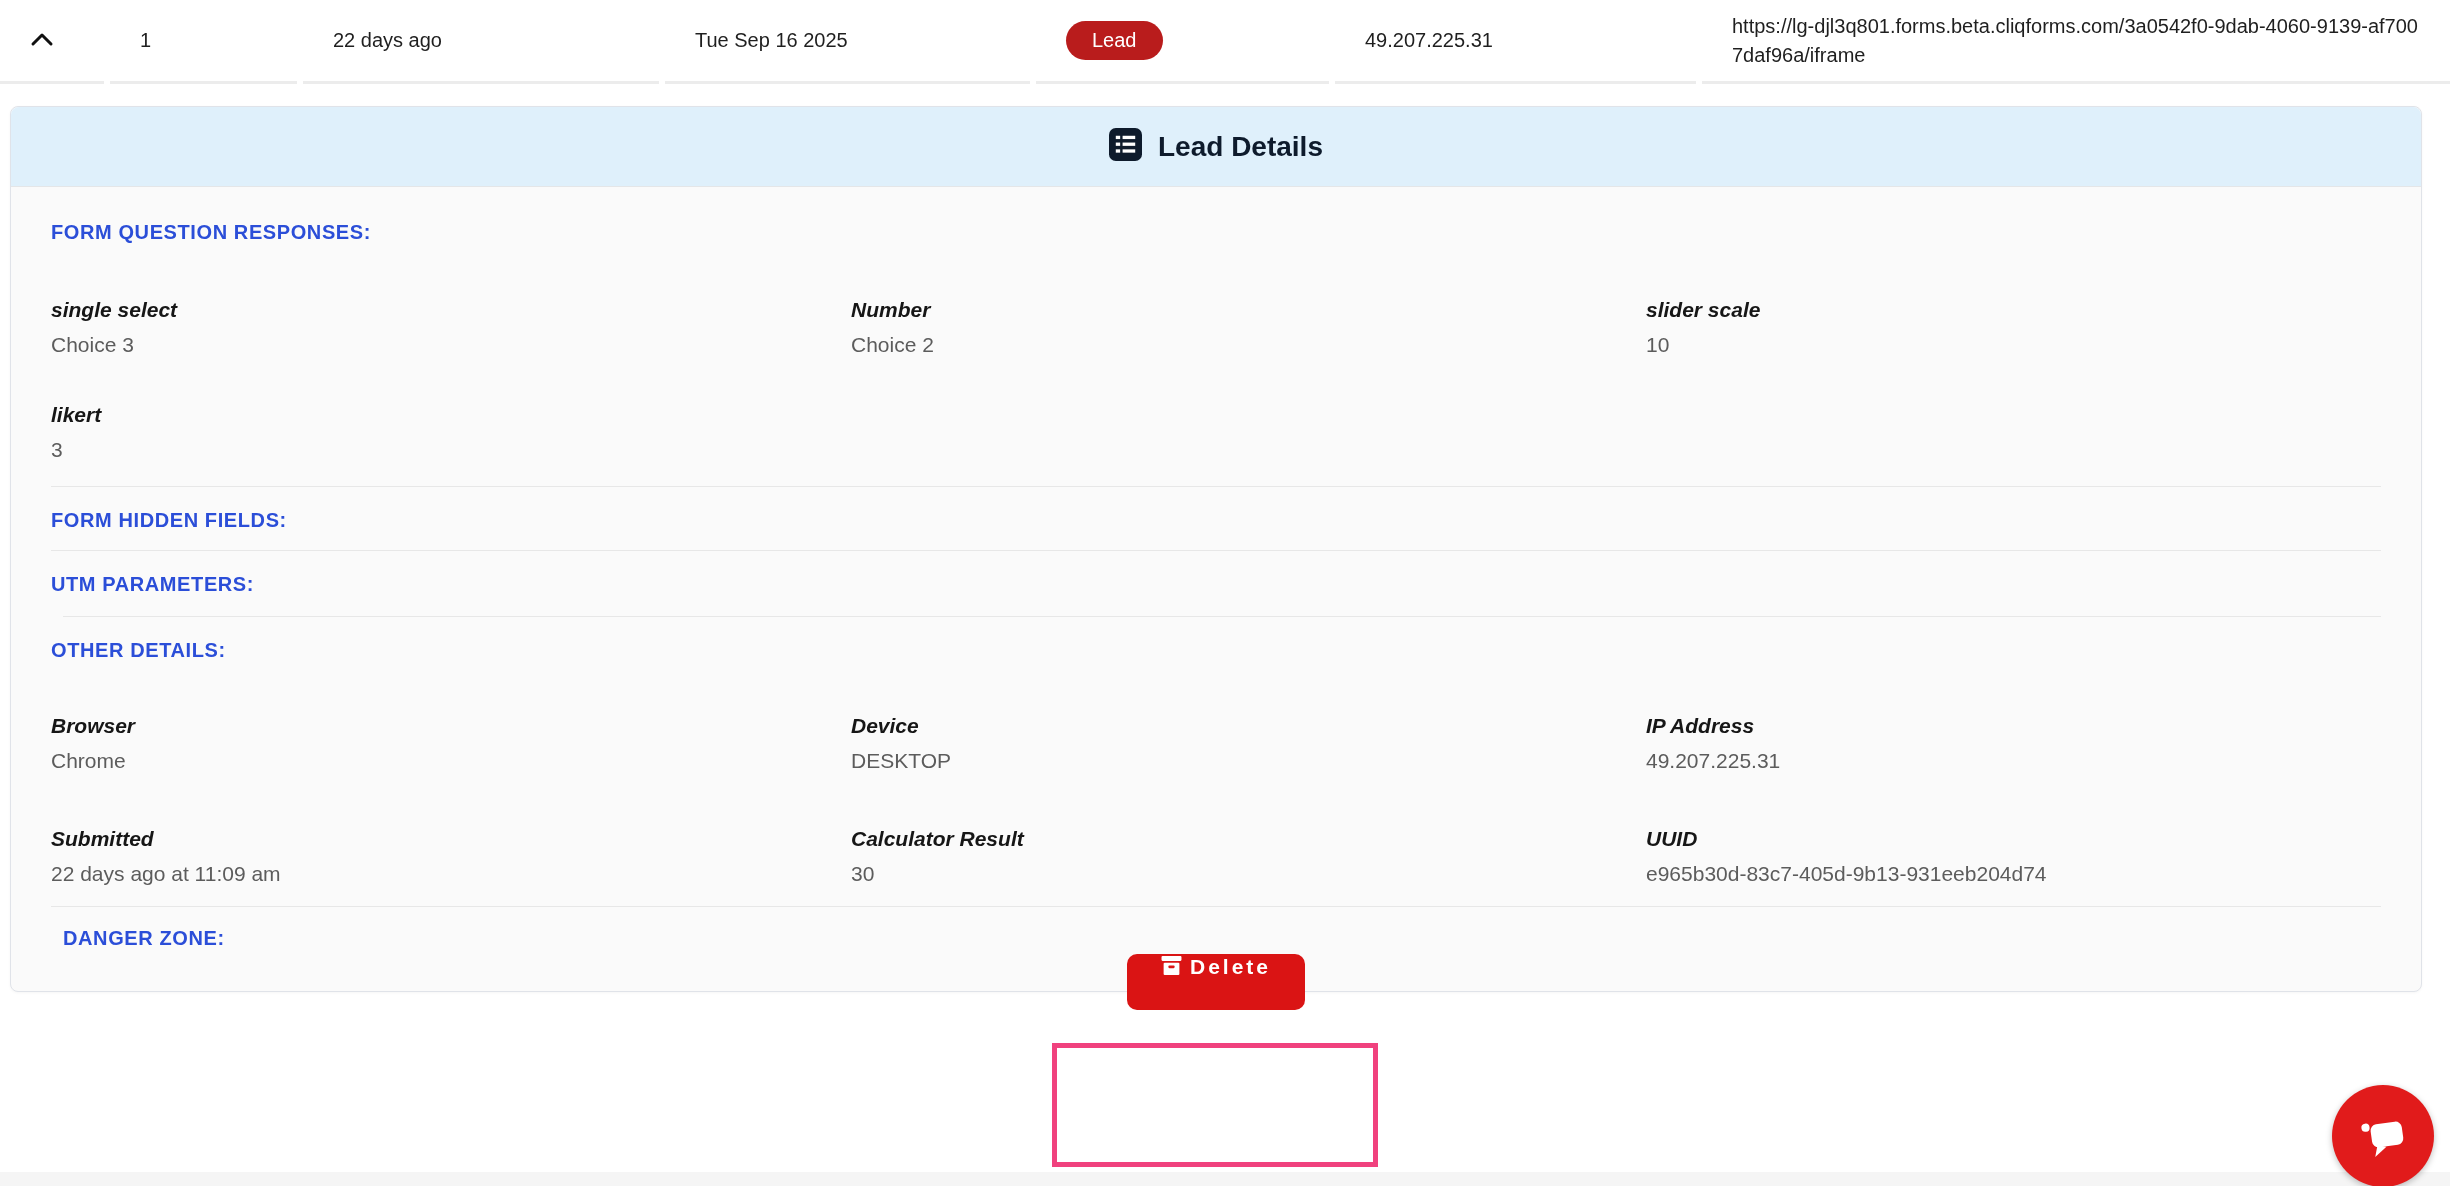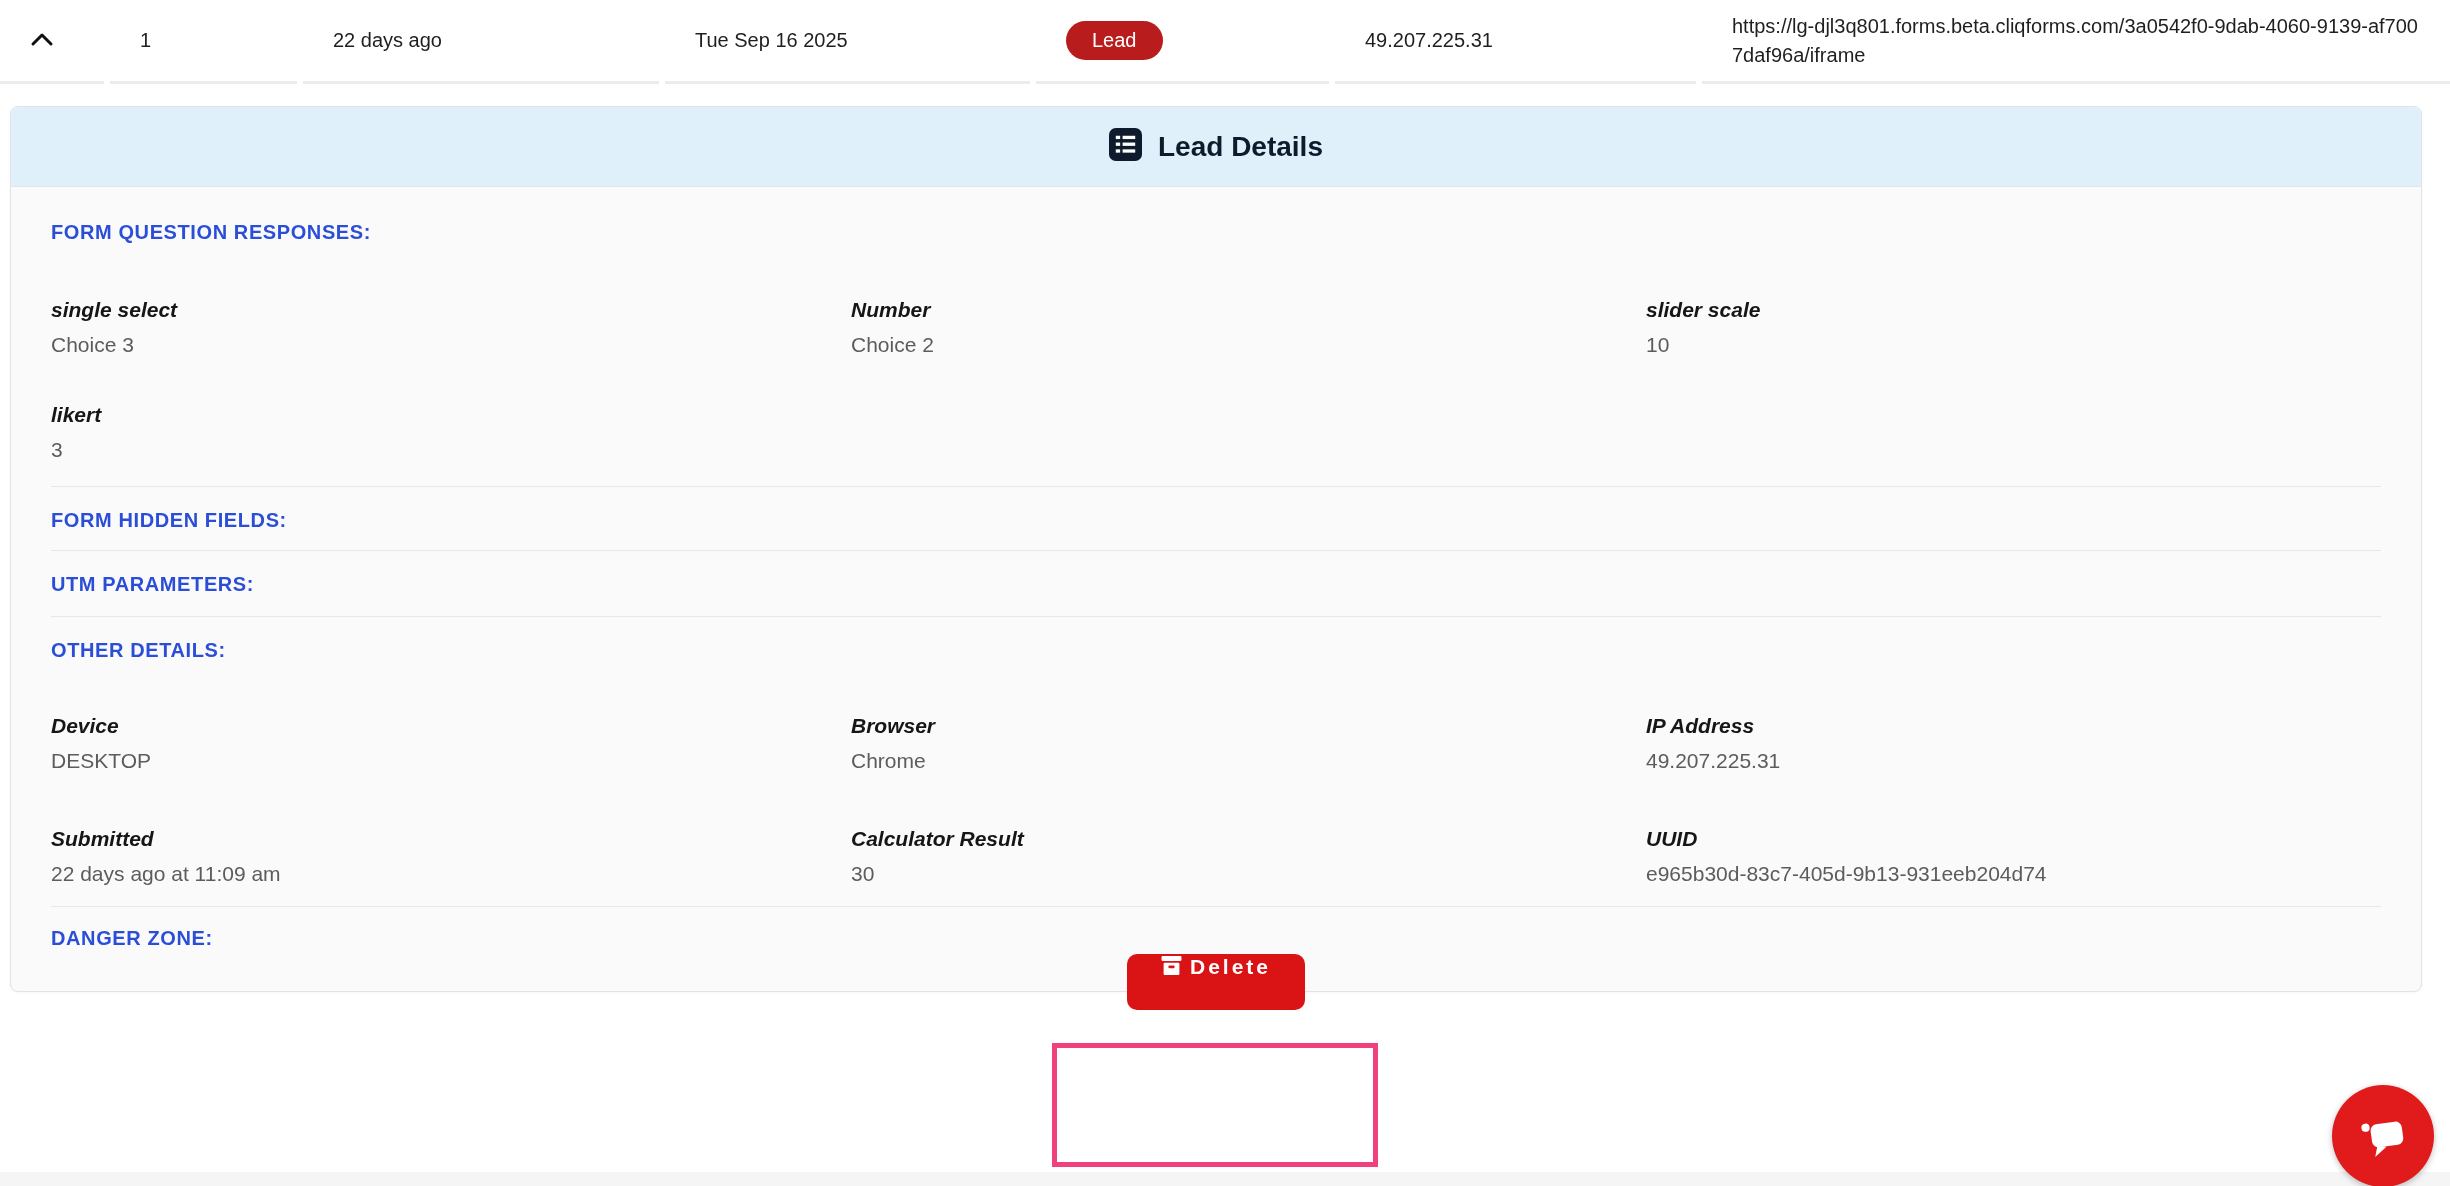--- a/index.html
+++ b/index.html
@@ -78,21 +78,21 @@
   .field-label {
     font-size:21px; font-weight:bold; color:#161616;
     margin-bottom:11px;
     font-style:italic;
   }
   .field-value {
     font-size:21px; color:#5c5c5c; min-height:26px;
   }
 
   .mt22 { margin-top:22px; }
-  .mt20 { margin-top:20px; }
+  .mt20 { margin-top:20px;margin-left:12px; }
   .mt18 { margin-top:18px; }
 
   
   .delete-button {
     margin:4px auto 0;
     width:178px; height:56px;
     background:#da1414;
     border:none; border-radius:10px;
     display:flex; align-items:flex-start; justify-content:center; gap:8px;
     color:#ffffff; font-family:"Liberation Sans", sans-serif;
@@ -192,26 +192,26 @@
     <hr class="divider mt18">
 
     <div class="section-heading mt22">UTM PARAMETERS:</div>
 
     <hr class="divider mt20">
 
     <div class="section-heading mt22">OTHER DETAILS:</div>
 
     <div class="fields-grid od-grid">
       <div>
+        <div class="field-label">Browser</div>
+        <div class="field-value">Chrome</div>
+      </div>
+      <div>
         <div class="field-label">Device</div>
         <div class="field-value">DESKTOP</div>
-      </div>
-      <div>
-        <div class="field-label">Browser</div>
-        <div class="field-value">Chrome</div>
       </div>
       <div>
         <div class="field-label">IP Address</div>
         <div class="field-value">49.207.225.31</div>
       </div>
       <div>
         <div class="field-label">Submitted</div>
         <div class="field-value">22 days ago at 11:09 am</div>
       </div>
       <div>

